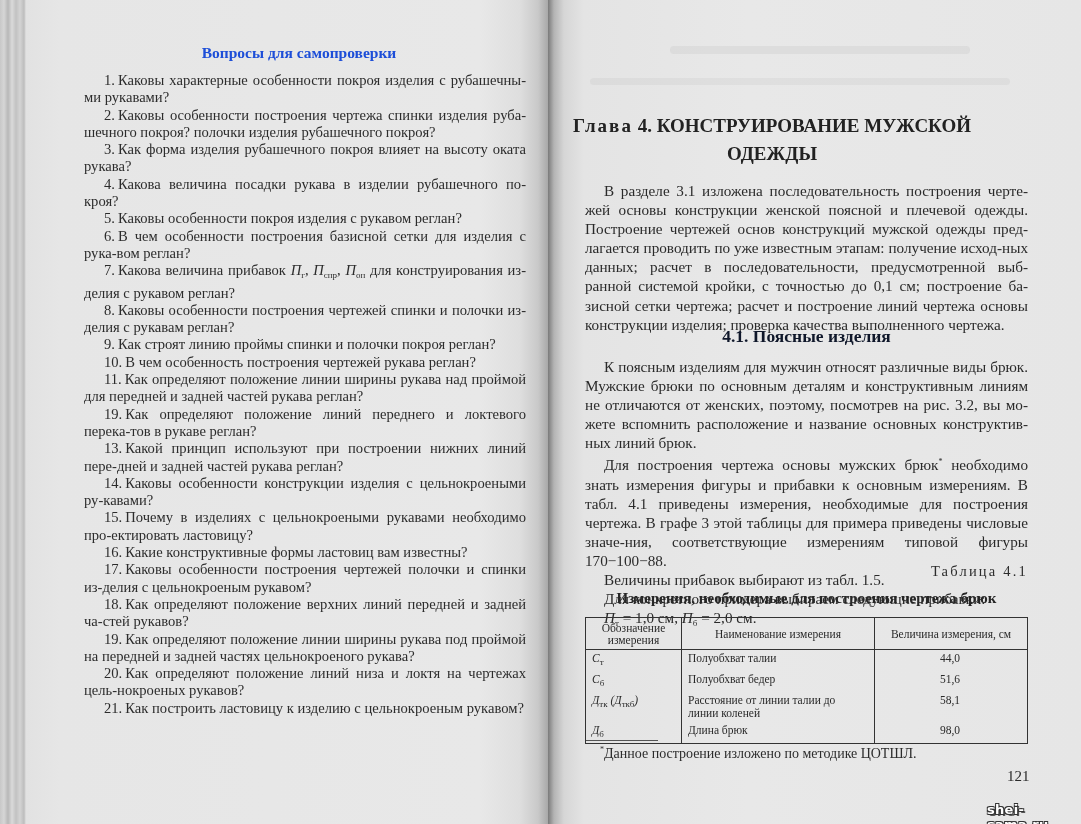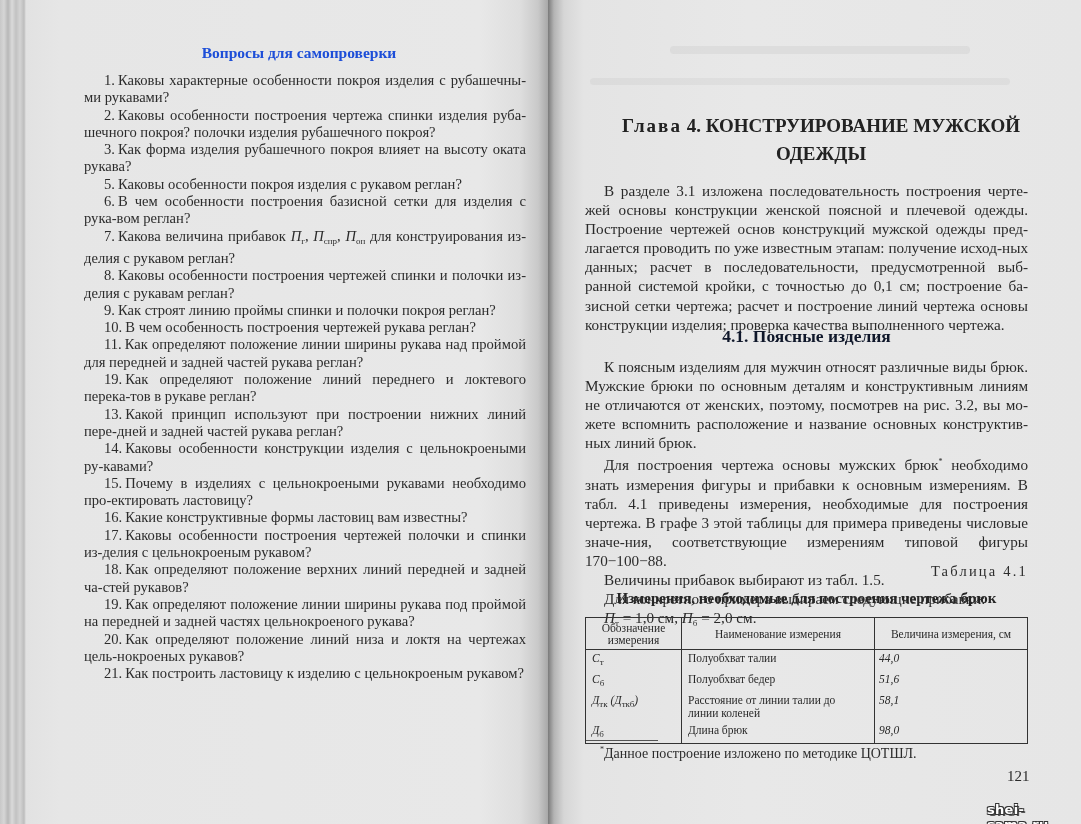--- a/index.html
+++ b/index.html
@@ -26,21 +26,21 @@
     .q {
       font-size: 14.6px; line-height: 17.3px; text-align: justify; text-indent: 20px;
       color: #2c2c2c; hyphens: manual;
     }
     .q .num { margin-right: 3px; }
     .sub { font-size: 9px; vertical-align: -3px; font-style: normal; }
     .ital { font-style: italic; }
 
     
     .chapter-title {
-      position: absolute; left: 616px; top: 112px; width: 410px; text-align: center;
+      position: absolute; left: 567px; top: 112px; width: 410px; text-align: center;
       font-weight: bold; font-size: 19px; line-height: 28px; color: #222;
     }
     .chapter-title .label { letter-spacing: 2px; }
 
     .intro { position: absolute; left: 585px; top: 181px; width: 443px; }
     .para {
       font-size: 15.2px; line-height: 19.1px; text-align: justify; text-indent: 19px; color: #2a2a2a;
     }
     .section-title {
       position: absolute; left: 585px; top: 326px; width: 443px; text-align: center;
@@ -60,21 +60,21 @@
     }
     .tbl {
       position: absolute; left: 585px; top: 617px; width: 443px;
       border-collapse: collapse; font-size: 11.5px; color: #2a2a2a;
     }
     .tbl th, .tbl td { border-left: 1px solid #333; border-right: 1px solid #333; }
     .tbl th { font-weight: normal; border-top: 1.5px solid #333; border-bottom: 1px solid #333; height: 32px; line-height: 12px; text-align: center; vertical-align: middle; }
     .tbl td { line-height: 13px; padding: 2px 6px 2px 6px; vertical-align: top; }
     .tbl td.sym { font-style: italic; width: 96px; }
     .tbl td.name { width: 193px; }
-    .tbl td.val { padding-left: 4px; font-style: italic; }
+    .tbl td.val { text-align: center; padding-left: 4px; }
     .tbl tr.last td { border-bottom: 1.5px solid #333; }
 
     .fn-line { position: absolute; left: 586px; top: 740px; width: 72px; border-top: 1px solid #555; }
     .footnote { position: absolute; left: 600px; top: 745px; font-size: 14px; color: #2c2c2c; }
     .footnote sup { font-size: 8px; vertical-align: 6px; }
 
     .page-number { position: absolute; left: 1007px; top: 768px; font-size: 15px; color: #2a2a2a; }
     .watermark {
       position: absolute; left: 987px; top: 802px; font-family: "DejaVu Sans", sans-serif;
       font-weight: bold; font-size: 13px; color: #fff; letter-spacing: 0.3px;
@@ -90,20 +90,21 @@
   <div class="page-left"></div>
   <div class="page-right"></div>
 </div>
 
 <div class="left-title">Вопросы для самопроверки</div>
 
 <div class="questions" id="qlist">
     <p class="q"><span class="num">1.</span><span>Каковы характерные особенности покроя изделия с рубашечны-ми рукавами?</span></p>
     <p class="q"><span class="num">2.</span><span>Каковы особенности построения чертежа спинки изделия руба-шечного покроя? полочки изделия рубашечного покроя?</span></p>
     <p class="q"><span class="num">3.</span><span>Как форма изделия рубашечного покроя влияет на высоту оката рукава?</span></p>
+    <p class="q"><span class="num">4.</span><span>Какова величина посадки рукава в изделии рубашечного по-кроя?</span></p>
     <p class="q"><span class="num">5.</span><span>Каковы особенности покроя изделия с рукавом реглан?</span></p>
     <p class="q"><span class="num">6.</span><span>В чем особенности построения базисной сетки для изделия с рука-вом реглан?</span></p>
     <p class="q"><span class="num">7.</span><span>Какова величина прибавок </span><span class="ital">П</span><span class="sub">г</span>, <span class="ital">П</span><span class="sub">спр</span>, <span class="ital">П</span><span class="sub">оп</span><span> для конструирования из-делия с рукавом реглан?</span></p>
     <p class="q"><span class="num">8.</span><span>Каковы особенности построения чертежей спинки и полочки из-делия с рукавам реглан?</span></p>
     <p class="q"><span class="num">9.</span><span>Как строят линию проймы спинки и полочки покроя реглан?</span></p>
     <p class="q"><span class="num">10.</span><span>В чем особенность построения чертежей рукава реглан?</span></p>
     <p class="q"><span class="num">11.</span><span>Как определяют положение линии ширины рукава над проймой для передней и задней частей рукава реглан?</span></p>
     <p class="q"><span class="num">19.</span><span>Как определяют положение линий переднего и локтевого перека-тов в рукаве реглан?</span></p>
     <p class="q"><span class="num">13.</span><span>Какой принцип используют при построении нижних линий пере-дней и задней частей рукава реглан?</span></p>
     <p class="q"><span class="num">14.</span><span>Каковы особенности конструкции изделия с цельнокроеными ру-кавами?</span></p>

